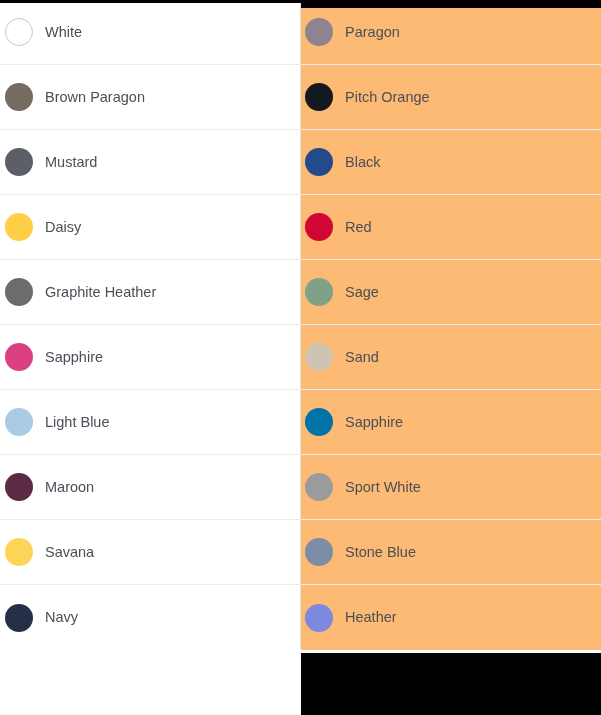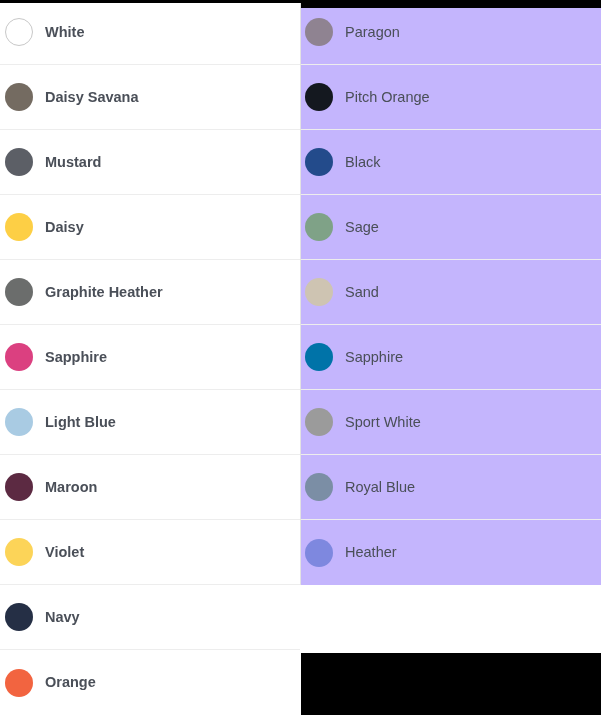--- a/index.html
+++ b/index.html
@@ -40,21 +40,21 @@
   .column {
     position: relative;
     box-sizing: border-box;
   }
   .column-left {
     width: 300px;
     background: #ffffff;
   }
   .column-right {
     width: 301px;
-    background: #c4b5fd;
+    background: #fdba74;
     border-left: 1px solid #e3e3e3;
   }
 
   
   .right-top-band {
     position: absolute;
     left: 0;
     top: 0;
     width: 301px;
     height: 8px;
@@ -74,21 +74,21 @@
     display: flex;
     align-items: center;
     box-sizing: border-box;
     border-bottom: 1px solid #ededed;
     cursor: pointer;
   }
   .swatch-row:last-child {
     border-bottom: none;
   }
 
-  .column-left .swatch-row { padding-left: 5px; font-weight: bold; }
+  .column-left .swatch-row { padding-left: 5px; }
   .column-right .swatch-row { padding-left: 4px; }
 
   .swatch-dot {
     width: 28px;
     height: 28px;
     border-radius: 50%;
     flex: 0 0 28px;
     box-sizing: border-box;
   }
   .swatch-dot.outlined {
@@ -122,21 +122,21 @@
 <div class="columns">
 
   <div class="column column-left">
     <ul class="swatch-list" id="left-list">
         <li class="swatch-row">
           <span class="swatch-dot outlined" style="background: rgb(255, 255, 255);"></span>
           <span class="swatch-label">White</span>
         </li>
         <li class="swatch-row">
           <span class="swatch-dot" style="background: rgb(116, 107, 97);"></span>
-          <span class="swatch-label">Daisy Savana</span>
+          <span class="swatch-label">Brown Paragon</span>
         </li>
         <li class="swatch-row">
           <span class="swatch-dot" style="background: rgb(92, 95, 102);"></span>
           <span class="swatch-label">Mustard</span>
         </li>
         <li class="swatch-row">
           <span class="swatch-dot" style="background: rgb(253, 207, 69);"></span>
           <span class="swatch-label">Daisy</span>
         </li>
         <li class="swatch-row">
@@ -150,67 +150,67 @@
         <li class="swatch-row">
           <span class="swatch-dot" style="background: rgb(169, 203, 227);"></span>
           <span class="swatch-label">Light Blue</span>
         </li>
         <li class="swatch-row">
           <span class="swatch-dot" style="background: rgb(92, 42, 66);"></span>
           <span class="swatch-label">Maroon</span>
         </li>
         <li class="swatch-row">
           <span class="swatch-dot" style="background: rgb(252, 212, 88);"></span>
-          <span class="swatch-label">Violet</span>
+          <span class="swatch-label">Savana</span>
         </li>
         <li class="swatch-row">
           <span class="swatch-dot" style="background: rgb(37, 47, 69);"></span>
           <span class="swatch-label">Navy</span>
-        </li>
-        <li class="swatch-row">
-          <span class="swatch-dot" style="background: rgb(242, 100, 64);"></span>
-          <span class="swatch-label">Orange</span>
         </li>
       </ul>
   </div>
 
   <div class="column column-right">
     <div class="right-top-band"></div>
     <ul class="swatch-list" id="right-list">
         <li class="swatch-row">
           <span class="swatch-dot" style="background: rgb(143, 131, 145);"></span>
           <span class="swatch-label">Paragon</span>
         </li>
         <li class="swatch-row">
           <span class="swatch-dot" style="background: rgb(20, 24, 31);"></span>
           <span class="swatch-label">Pitch Orange</span>
         </li>
         <li class="swatch-row">
           <span class="swatch-dot" style="background: rgb(35, 75, 139);"></span>
           <span class="swatch-label">Black</span>
         </li>
         <li class="swatch-row">
+          <span class="swatch-dot" style="background: rgb(209, 6, 50);"></span>
+          <span class="swatch-label">Red</span>
+        </li>
+        <li class="swatch-row">
           <span class="swatch-dot" style="background: rgb(127, 162, 135);"></span>
           <span class="swatch-label">Sage</span>
         </li>
         <li class="swatch-row">
           <span class="swatch-dot" style="background: rgb(206, 196, 178);"></span>
           <span class="swatch-label">Sand</span>
         </li>
         <li class="swatch-row">
           <span class="swatch-dot" style="background: rgb(0, 115, 168);"></span>
           <span class="swatch-label">Sapphire</span>
         </li>
         <li class="swatch-row">
           <span class="swatch-dot" style="background: rgb(155, 155, 155);"></span>
           <span class="swatch-label">Sport White</span>
         </li>
         <li class="swatch-row">
           <span class="swatch-dot" style="background: rgb(123, 142, 165);"></span>
-          <span class="swatch-label">Royal Blue</span>
+          <span class="swatch-label">Stone Blue</span>
         </li>
         <li class="swatch-row">
           <span class="swatch-dot" style="background: rgb(126, 136, 223);"></span>
           <span class="swatch-label">Heather</span>
         </li>
       </ul>
     <div class="right-bottom-block"></div>
   </div>
 
 </div>

